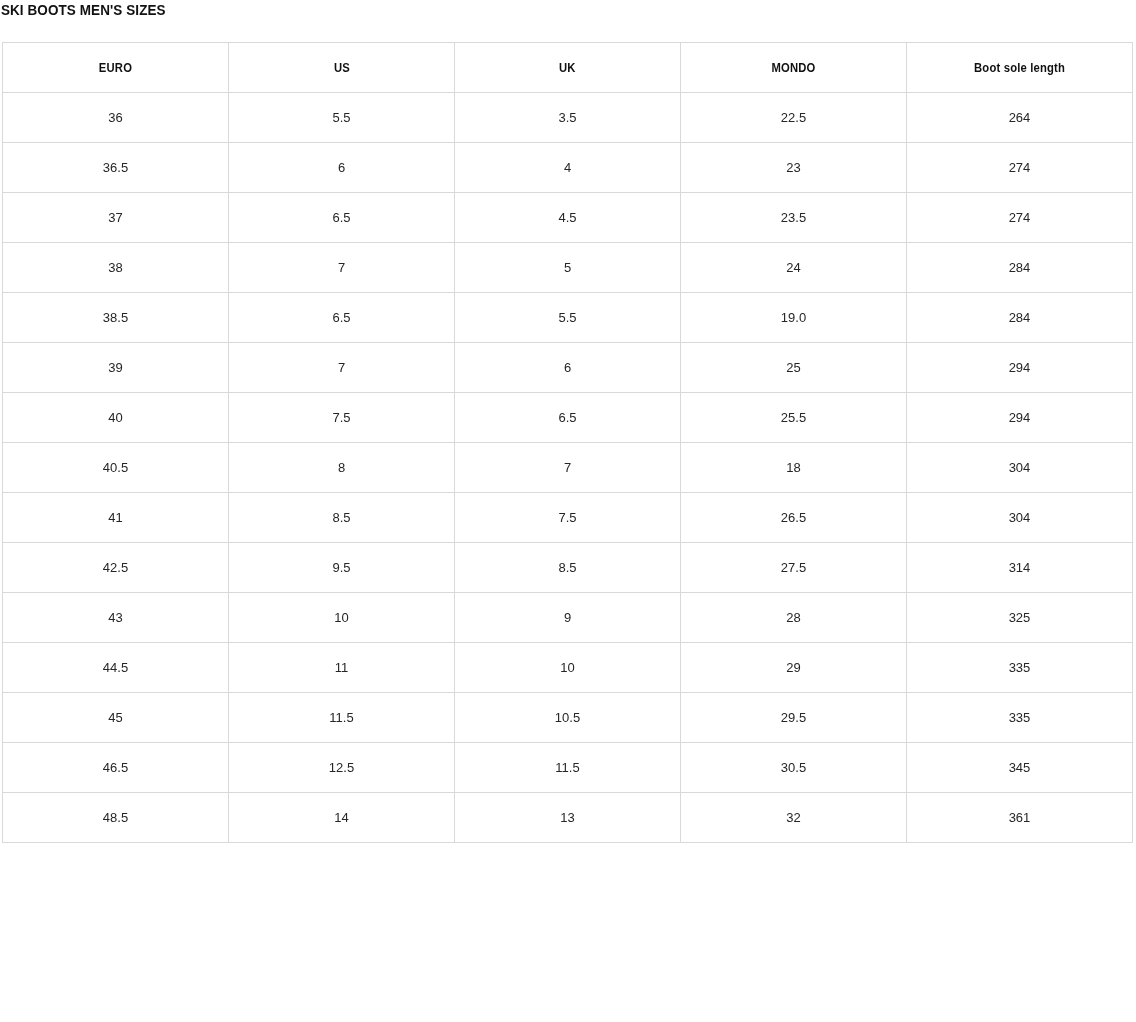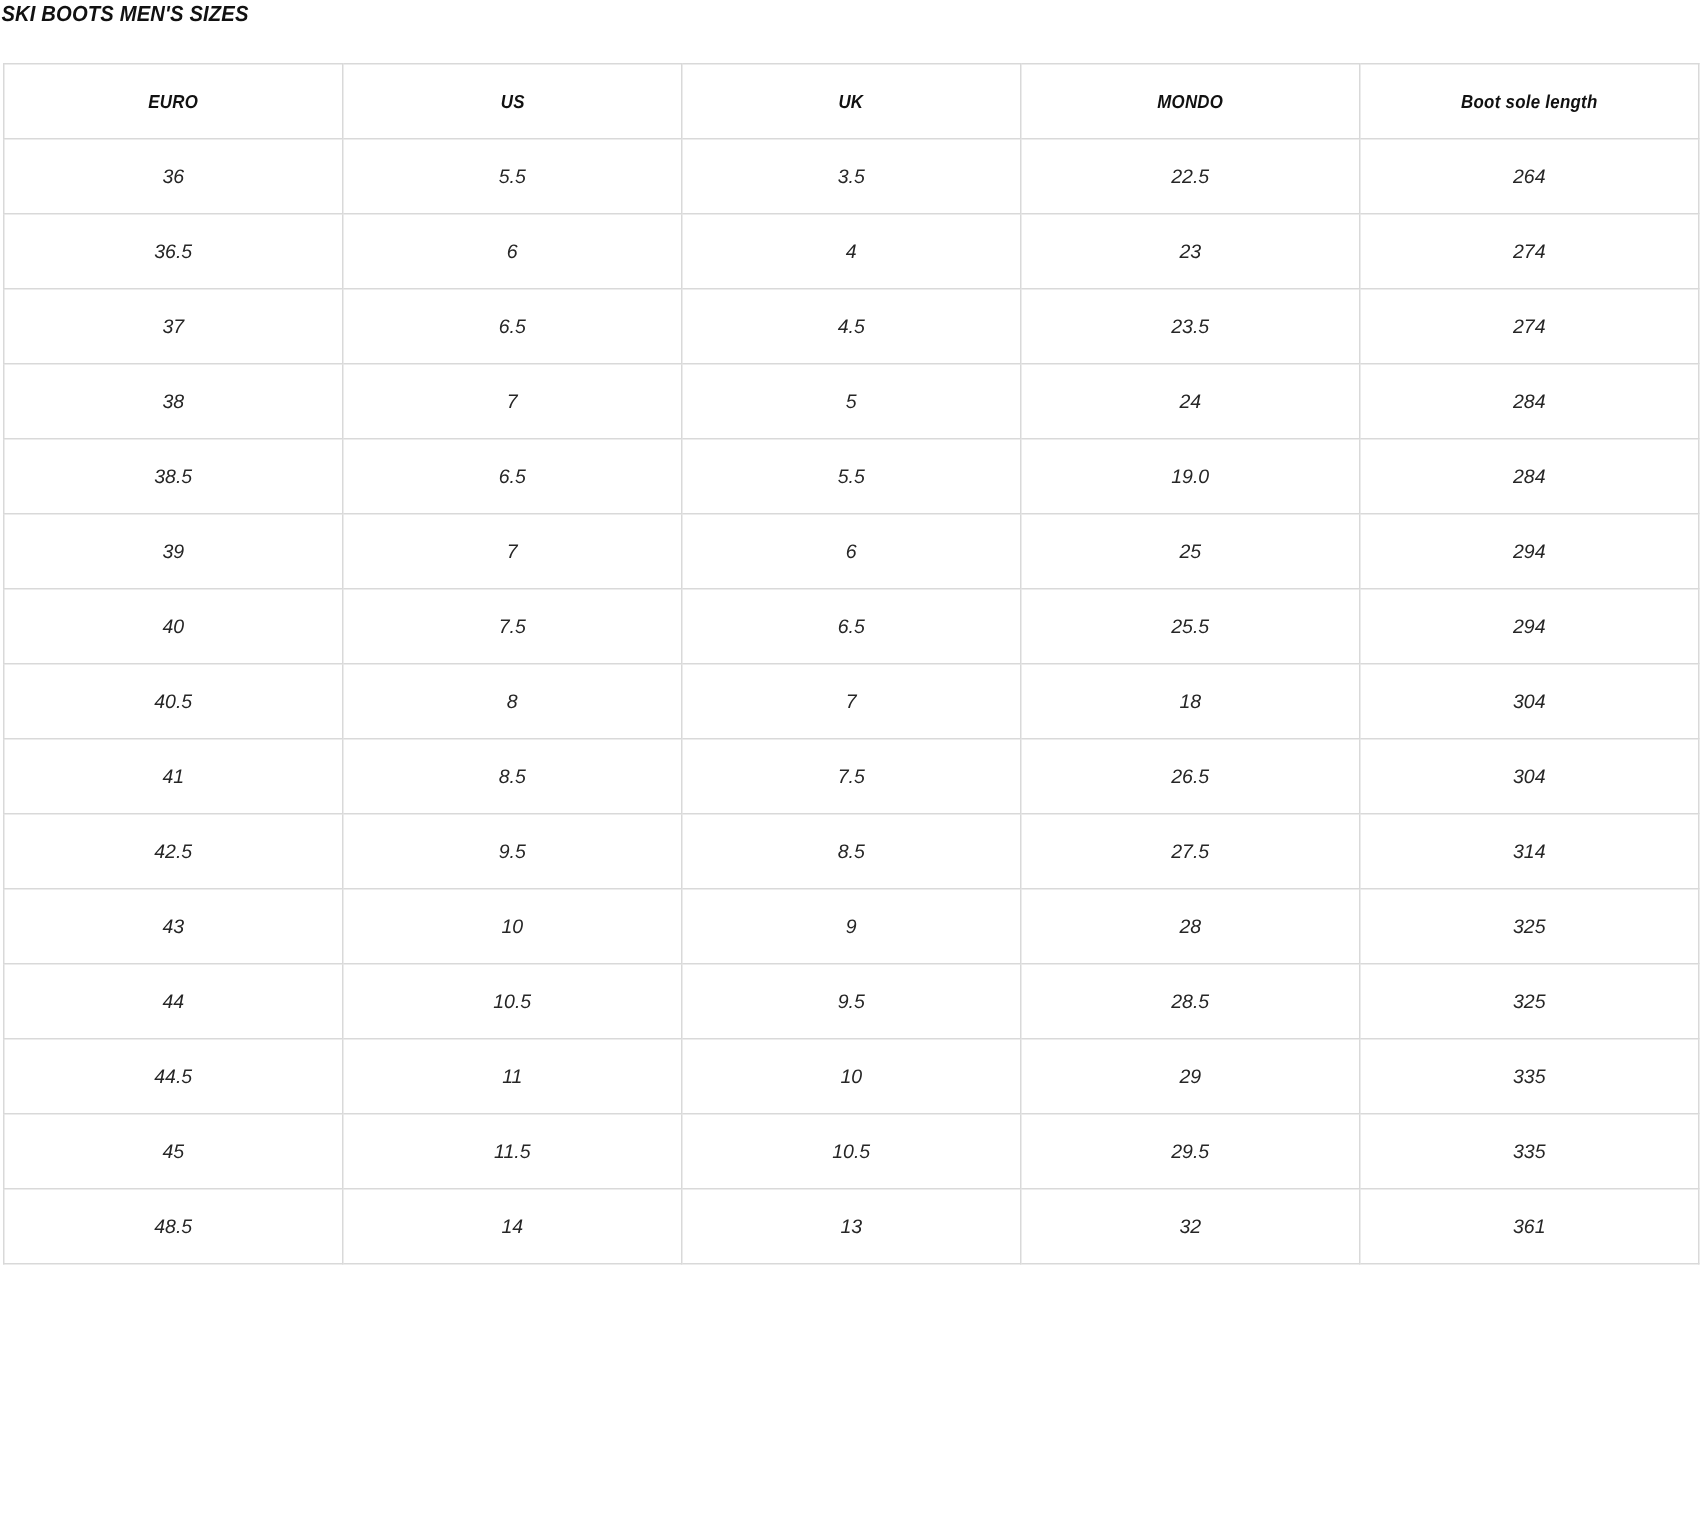--- a/index.html
+++ b/index.html
@@ -14,21 +14,20 @@
     font-family: "Liberation Sans", sans-serif;
     color: #1a1a1a;
     overflow: hidden;
   }
 
   .page {
     position: relative;
     width: 1136px;
     height: 1022px;
     box-sizing: border-box;
-    font-style: italic;
   }
 
   .chart-title {
     font-size: 14.5px;
     font-weight: bold;
     letter-spacing: 0.1px;
     color: #111111;
     line-height: 1;
     padding: 3px 0 0 1px;
     margin: 0;
@@ -189,41 +188,41 @@
           <td>314</td>
         </tr>
         <tr>
           <td>43</td>
           <td>10</td>
           <td>9</td>
           <td>28</td>
           <td>325</td>
         </tr>
         <tr>
-          <td>44</td>
-          <td>10.5</td>
-          <td>9.5</td>
-          <td>28.5</td>
-          <td>325</td>
-        </tr>
-        <tr>
           <td>44.5</td>
           <td>11</td>
           <td>10</td>
           <td>29</td>
           <td>335</td>
         </tr>
         <tr>
           <td>45</td>
           <td>11.5</td>
           <td>10.5</td>
           <td>29.5</td>
           <td>335</td>
         </tr>
         <tr>
+          <td>46.5</td>
+          <td>12.5</td>
+          <td>11.5</td>
+          <td>30.5</td>
+          <td>345</td>
+        </tr>
+        <tr>
           <td>48.5</td>
           <td>14</td>
           <td>13</td>
           <td>32</td>
           <td>361</td>
         </tr>
       </tbody>
   </table>
 
 </div>

